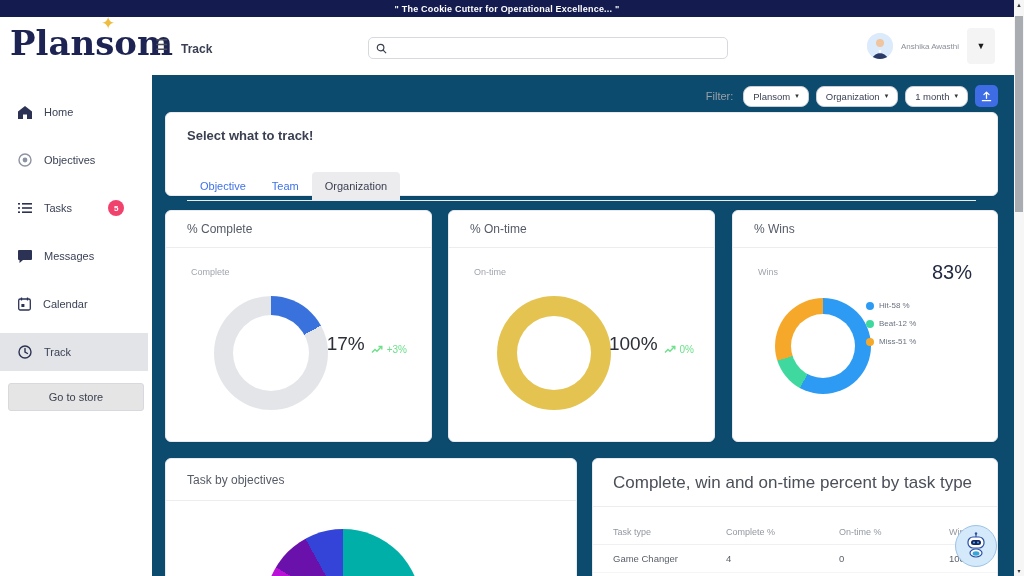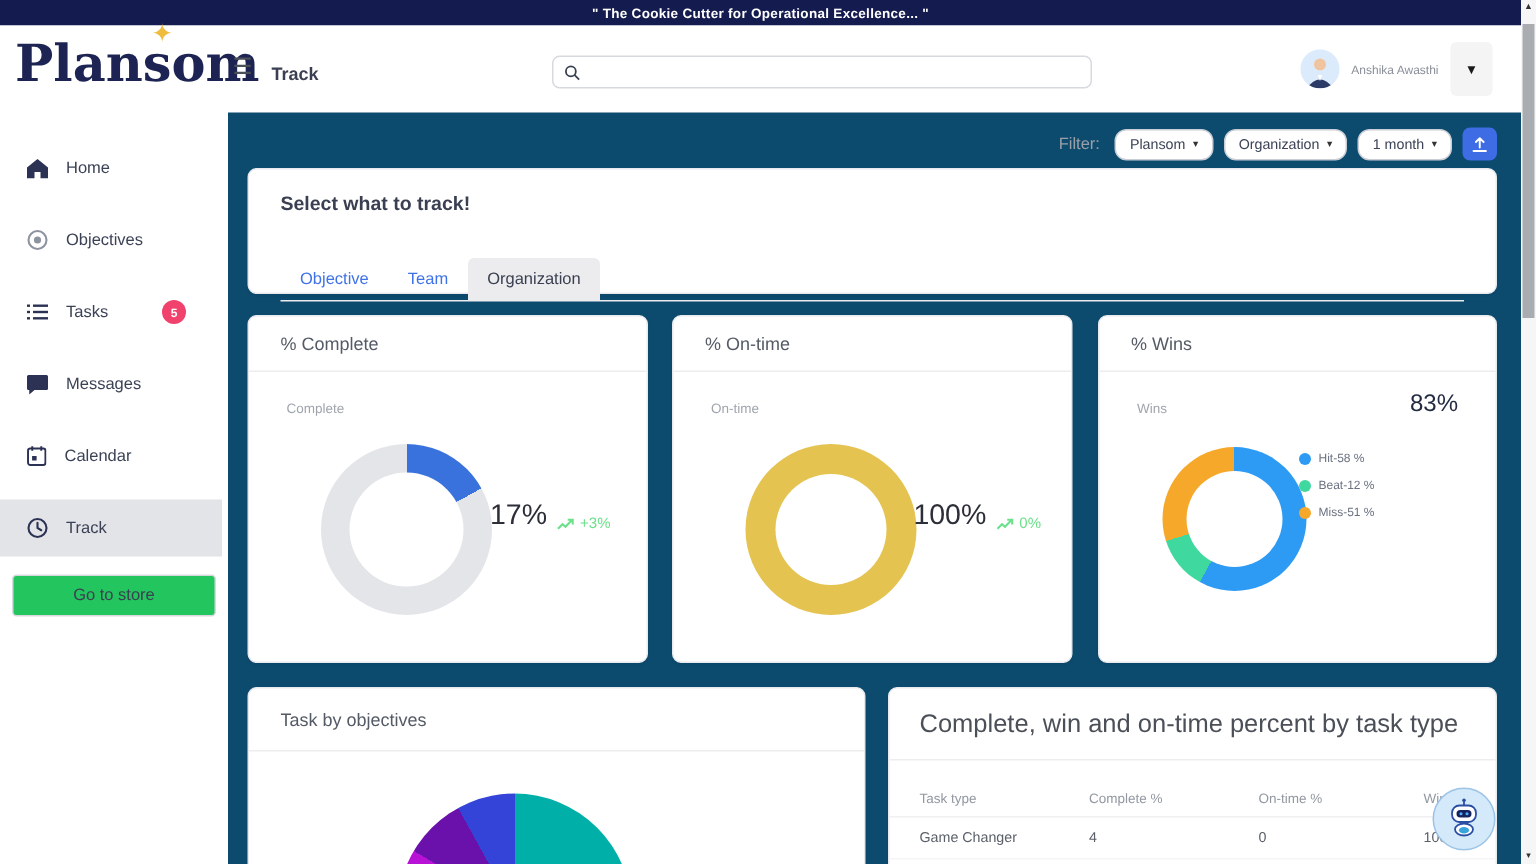--- a/index.html
+++ b/index.html
@@ -34,21 +34,21 @@
 
   
   .sidebar { position:absolute; left:0; top:75px; width:152px; height:501px; background:#fff; }
   .nav-item { position:absolute; left:0; width:148px; height:24px; display:flex; align-items:center;
               gap:12px; padding-left:18px; cursor:pointer; }
   .nav-item .lbl { font-size:11px; color:#3b4256; font-weight:500; }
   .nav-item svg { flex:0 0 auto; }
   .nav-active { position:absolute; left:0; top:258px; width:148px; height:38px; background:#e3e4e7; }
   .badge { width:16px; height:16px; border-radius:50%; background:#f1426d; color:#fff; font-size:8px;
            font-weight:bold; display:flex; align-items:center; justify-content:center; margin-left:24px; }
-  .store-btn { position:absolute; left:8px; top:308px; width:136px; height:28px; background:#22c55e;
+  .store-btn { position:absolute; left:8px; top:308px; width:136px; height:28px; background:#e5e5e5;
                border:1px solid #d7d9de; border-radius:3px; font-size:11px; color:#3a4050;
                display:flex; align-items:center; justify-content:center; cursor:pointer; }
 
   
   .main { position:absolute; left:152px; top:75px; width:862px; height:501px; background:#0c4a6e; overflow:hidden; }
   .filter-row { position:absolute; top:10px; right:16px; display:flex; align-items:center; gap:7px; }
   .filter-label { font-size:11px; color:#9aa0a8; margin-right:3px; }
   .filter-btn { background:#fff; border:1px solid #c9ced6; border-radius:8px; padding:4px 9px;
                 font-size:9.5px; color:#3c4257; display:flex; align-items:center; gap:5px; cursor:pointer; }
   .filter-btn .caret { font-size:7px; color:#333; }
@@ -68,21 +68,21 @@
   .tab-link { color:#3f72e8; }
   .tab-active { background:#ececee; color:#3a3f51; border-radius:4px 4px 0 0; }
 
   .stat-card { top:135px; height:232px; }
   .inner-label { position:absolute; left:25px; top:56px; font-size:9px; color:#a0a5ad; }
   .donut { position:absolute; border-radius:50%; }
   .donut .hole { position:absolute; background:#fff; border-radius:50%; }
   .stat-value { position:absolute; text-align:right; display:flex; align-items:flex-end; gap:6px; }
   .stat-value .num { font-size:19px; color:#2c2f38; font-weight:500; }
   .change { display:flex; align-items:center; gap:4px; font-size:10px; color:#6ce08a; }
-  .big-right { position:absolute; right:25px; top:50px; font-size:16px; color:#232a42; font-weight:500; }
+  .big-right { position:absolute; right:25px; top:50px; font-size:20px; color:#232a42; font-weight:500; }
   .legend { position:absolute; left:133px; top:90px; display:flex; flex-direction:column; gap:9px; }
   .legend-item { display:flex; align-items:center; gap:5px; }
   .legend-dot { width:8px; height:8px; border-radius:50%; }
   .legend-txt { font-size:8px; color:#6b7280; }
 
   .time-card { left:13px; top:383px; width:412px; height:200px; }
   .time-head { height:42px; }
   .pie { position:absolute; left:99px; top:70px; width:156px; height:156px; border-radius:50%; }
 
   .table-card { left:440px; top:383px; width:406px; height:200px; }

